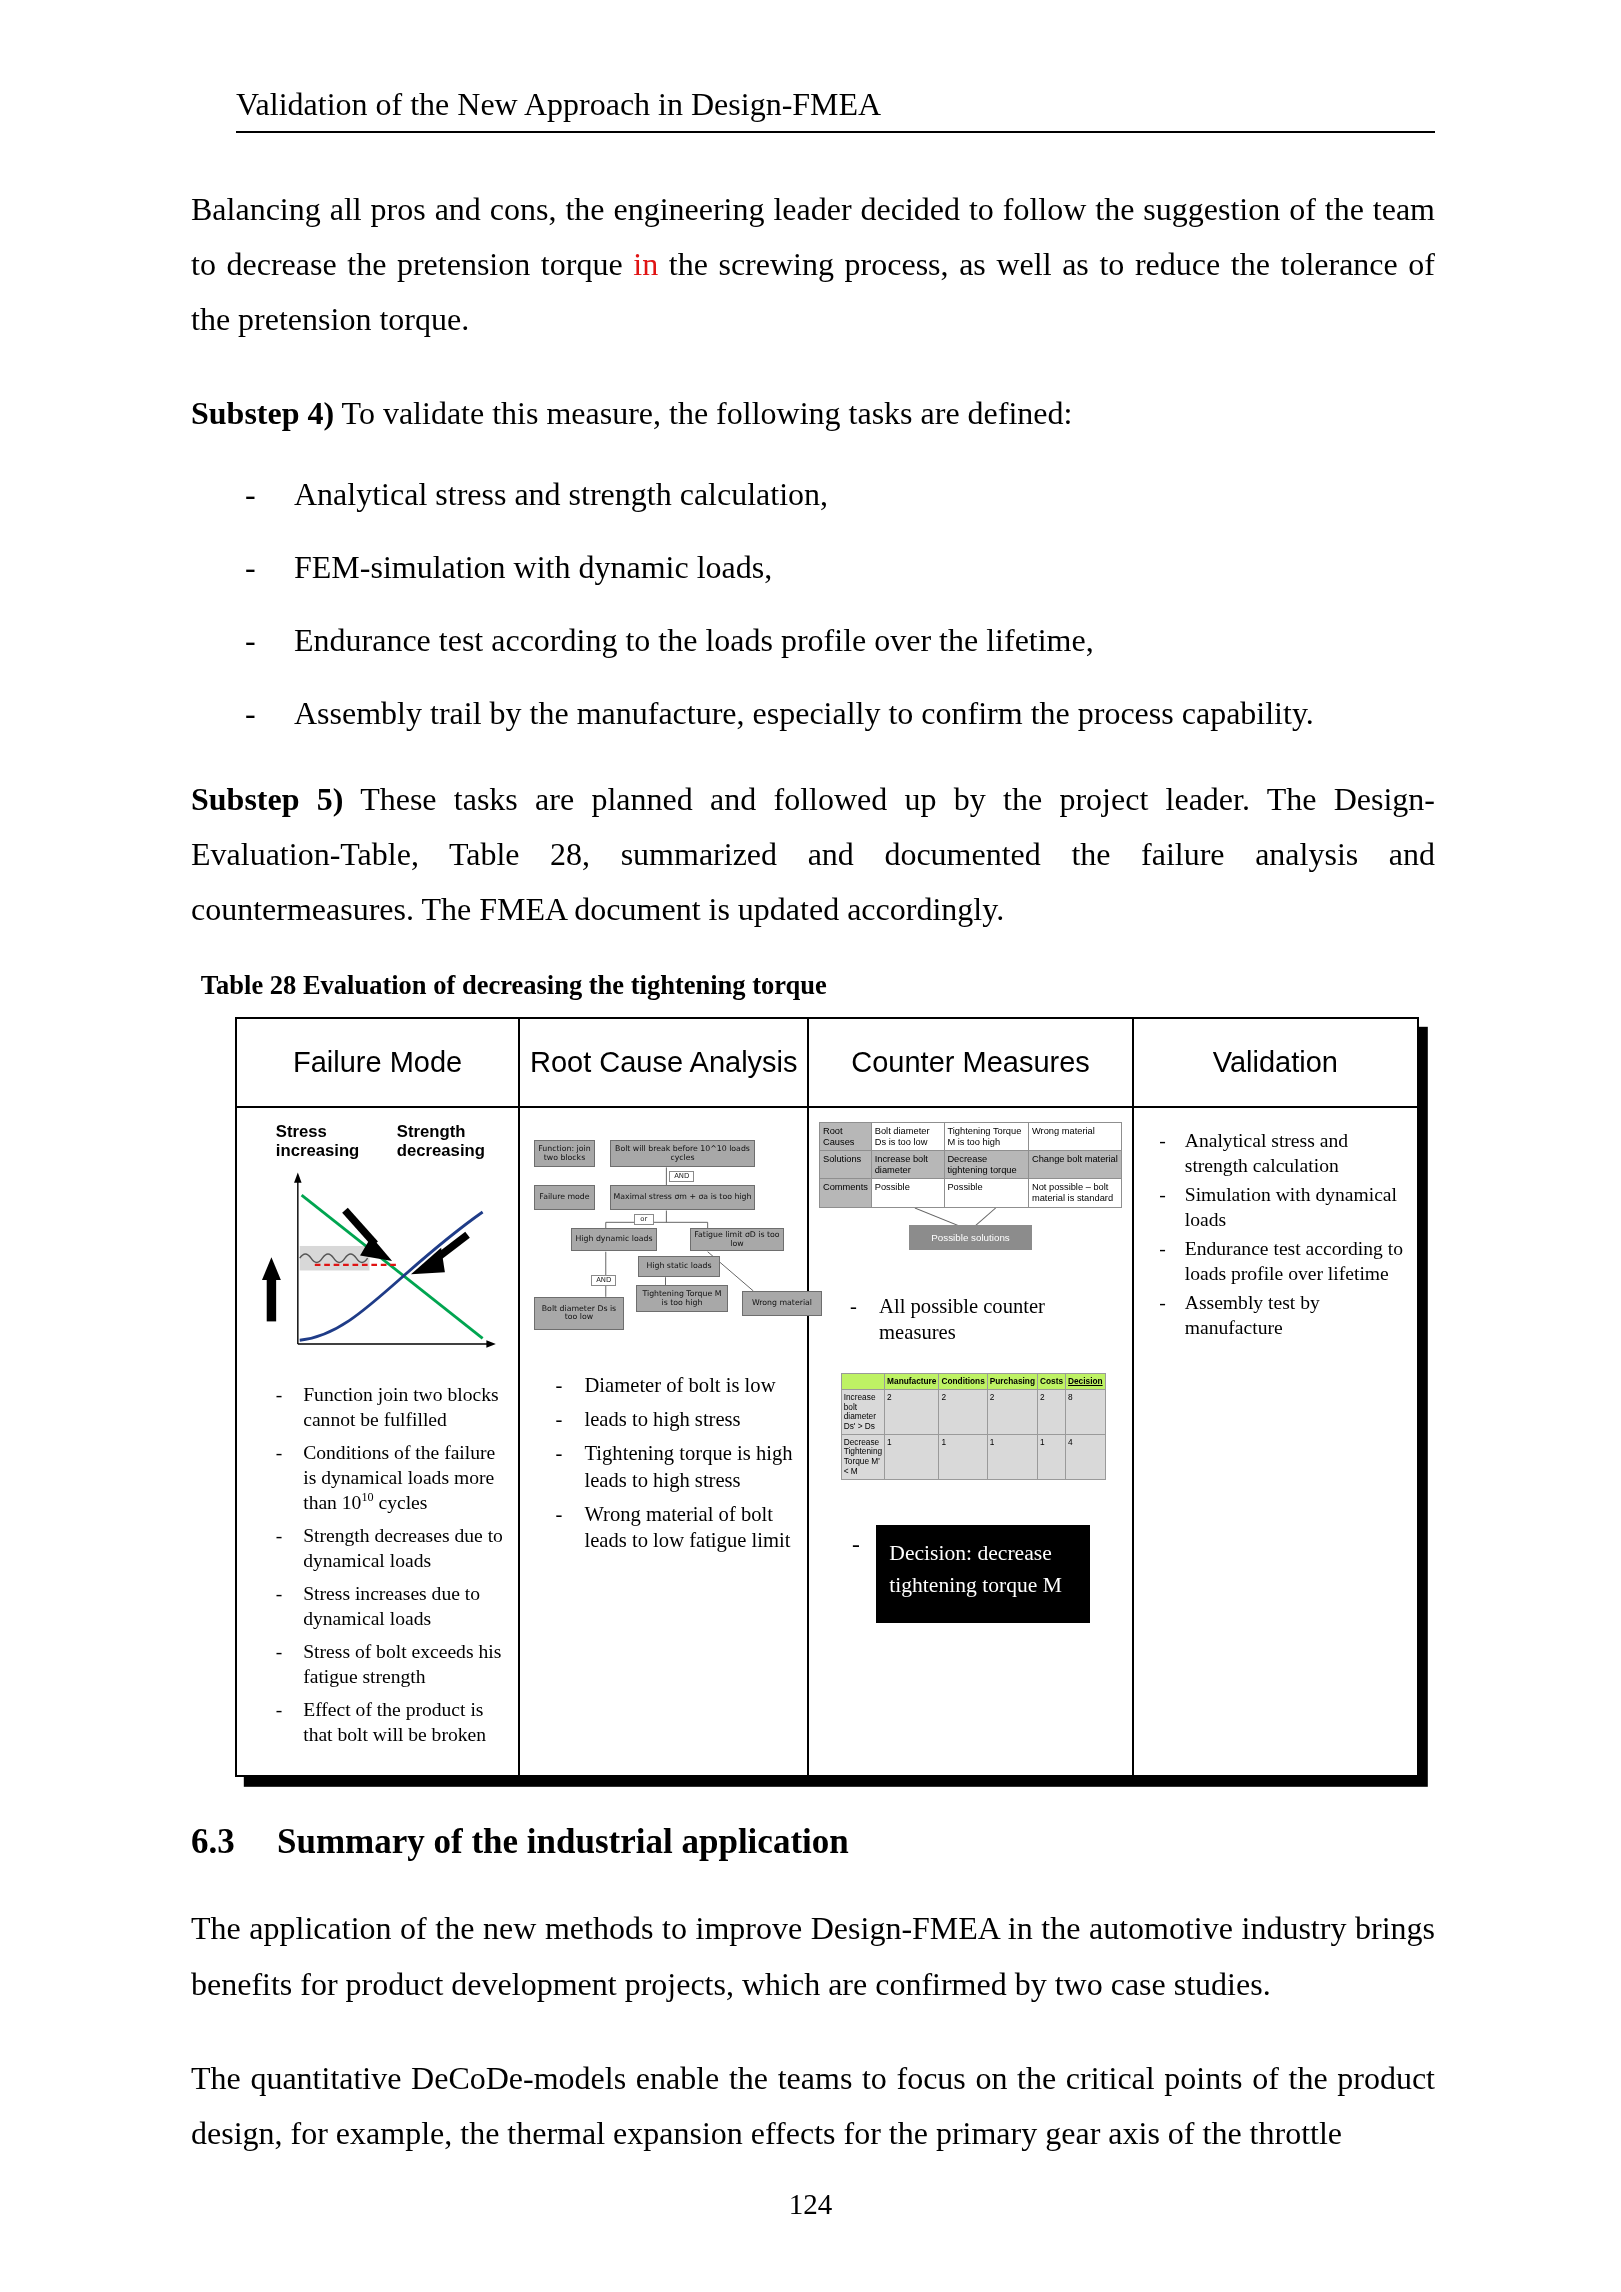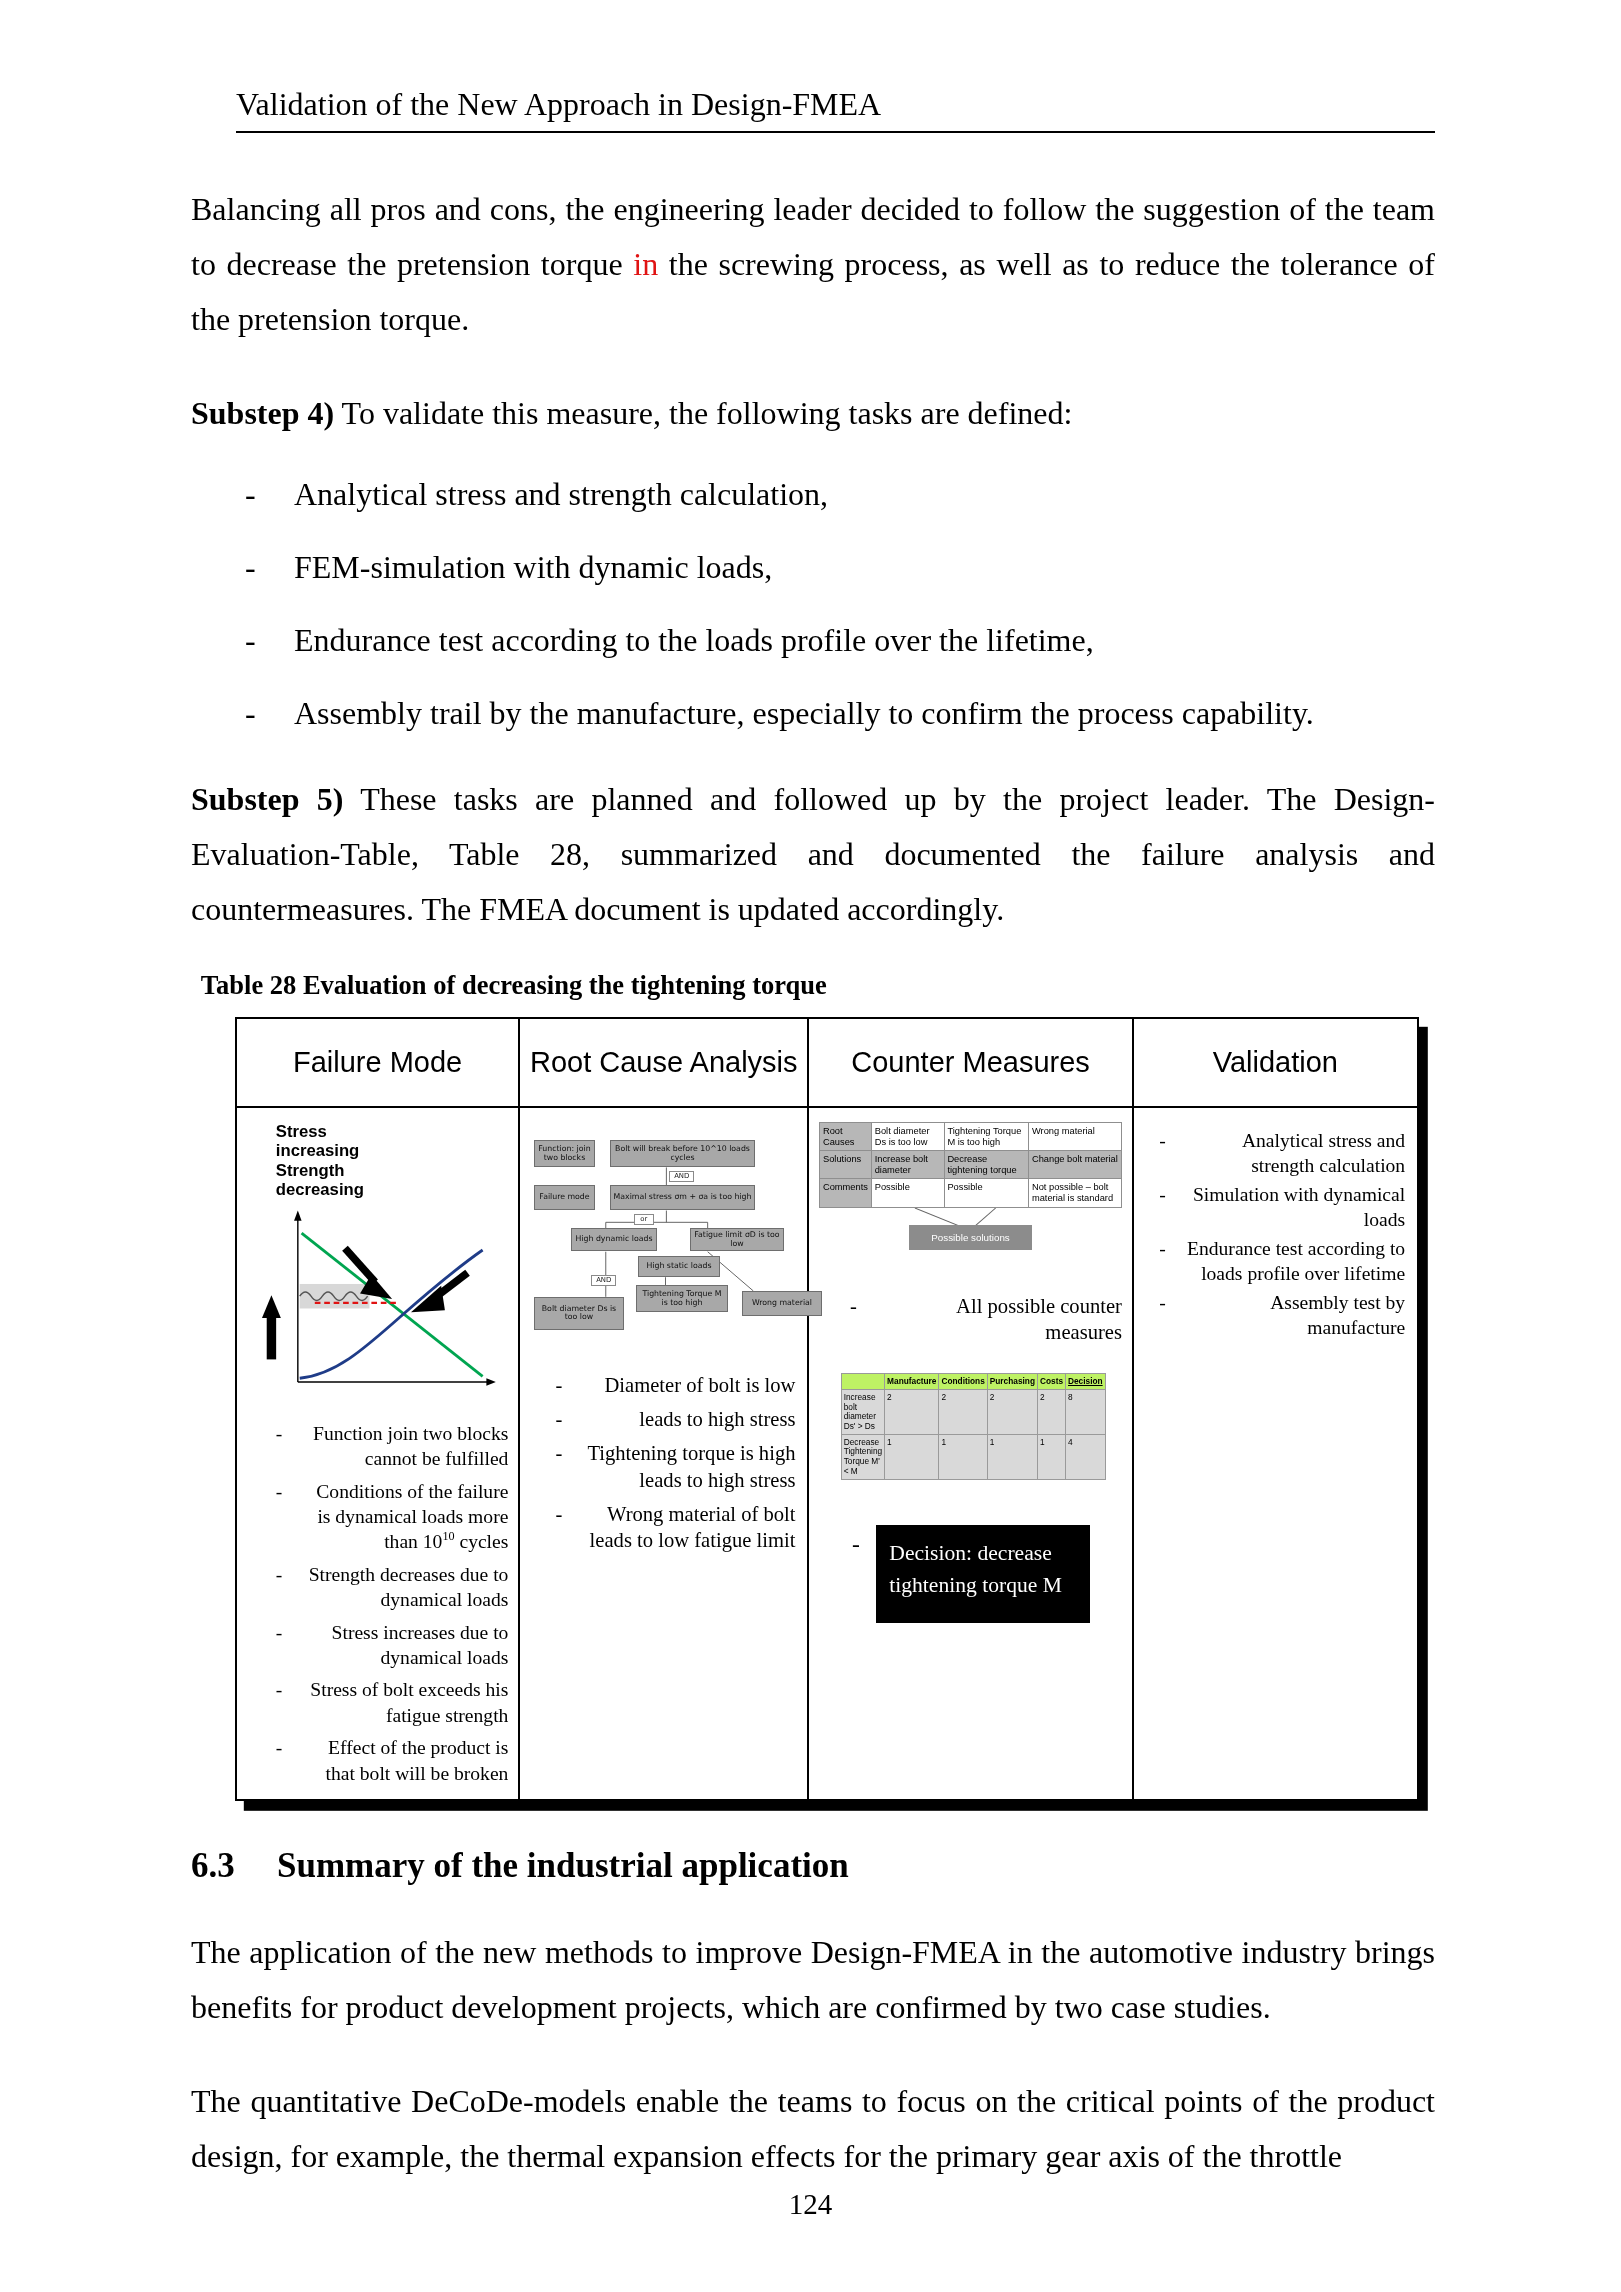--- a/index.html
+++ b/index.html
@@ -39,27 +39,27 @@
     text-align:center; padding:27.4px 3.9px; border-right:2px solid #000;
   }
   .hcell:last-child { border-right:none; }
   .tbody { display:flex; min-height:667px; align-items:stretch; }
   .col { border-right:2px solid #000; }
   .col:last-child { border-right:none; }
   .w1 { flex:0 0 24%; } .w2 { flex:0 0 24.5%; } .w3 { flex:0 0 27.5%; } .w4 { flex:0 0 24%; }
 
   
   .fm-cell { padding:13.7px 9.8px; }
-  .fm-labels { display:flex; justify-content:space-between; padding:0 21.6px 0 29px;flex-direction:column; }
+  .fm-labels { display:flex; justify-content:space-between; padding:0 21.6px 0 29px; }
   .fm-labels span {
     font-family:"Liberation Sans", sans-serif; font-weight:bold; font-size:16.7px;
     line-height:1.15; width:90px; display:inline-block;
   }
   .fm-svg { display:block; width:257px; height:198px; margin:2px auto 0 2px; }
-  .cell-list { margin-top:21.6px;text-align:right; }
+  .cell-list { margin-top:21.6px; }
   .cell-list li {
     position:relative; font-size:19.6px; line-height:1.28;
     margin:7.8px 0 0 29px; padding-left:27.4px;
   }
   .cell-list li::before { content:"-"; position:absolute; left:0; }
   sup { font-size:0.62em; vertical-align:super; }
 
   
   .rc-cell { padding:15.7px 11.8px; }
   .tree { position:relative; width:100%; height:201px; margin-top:13.7px; }

